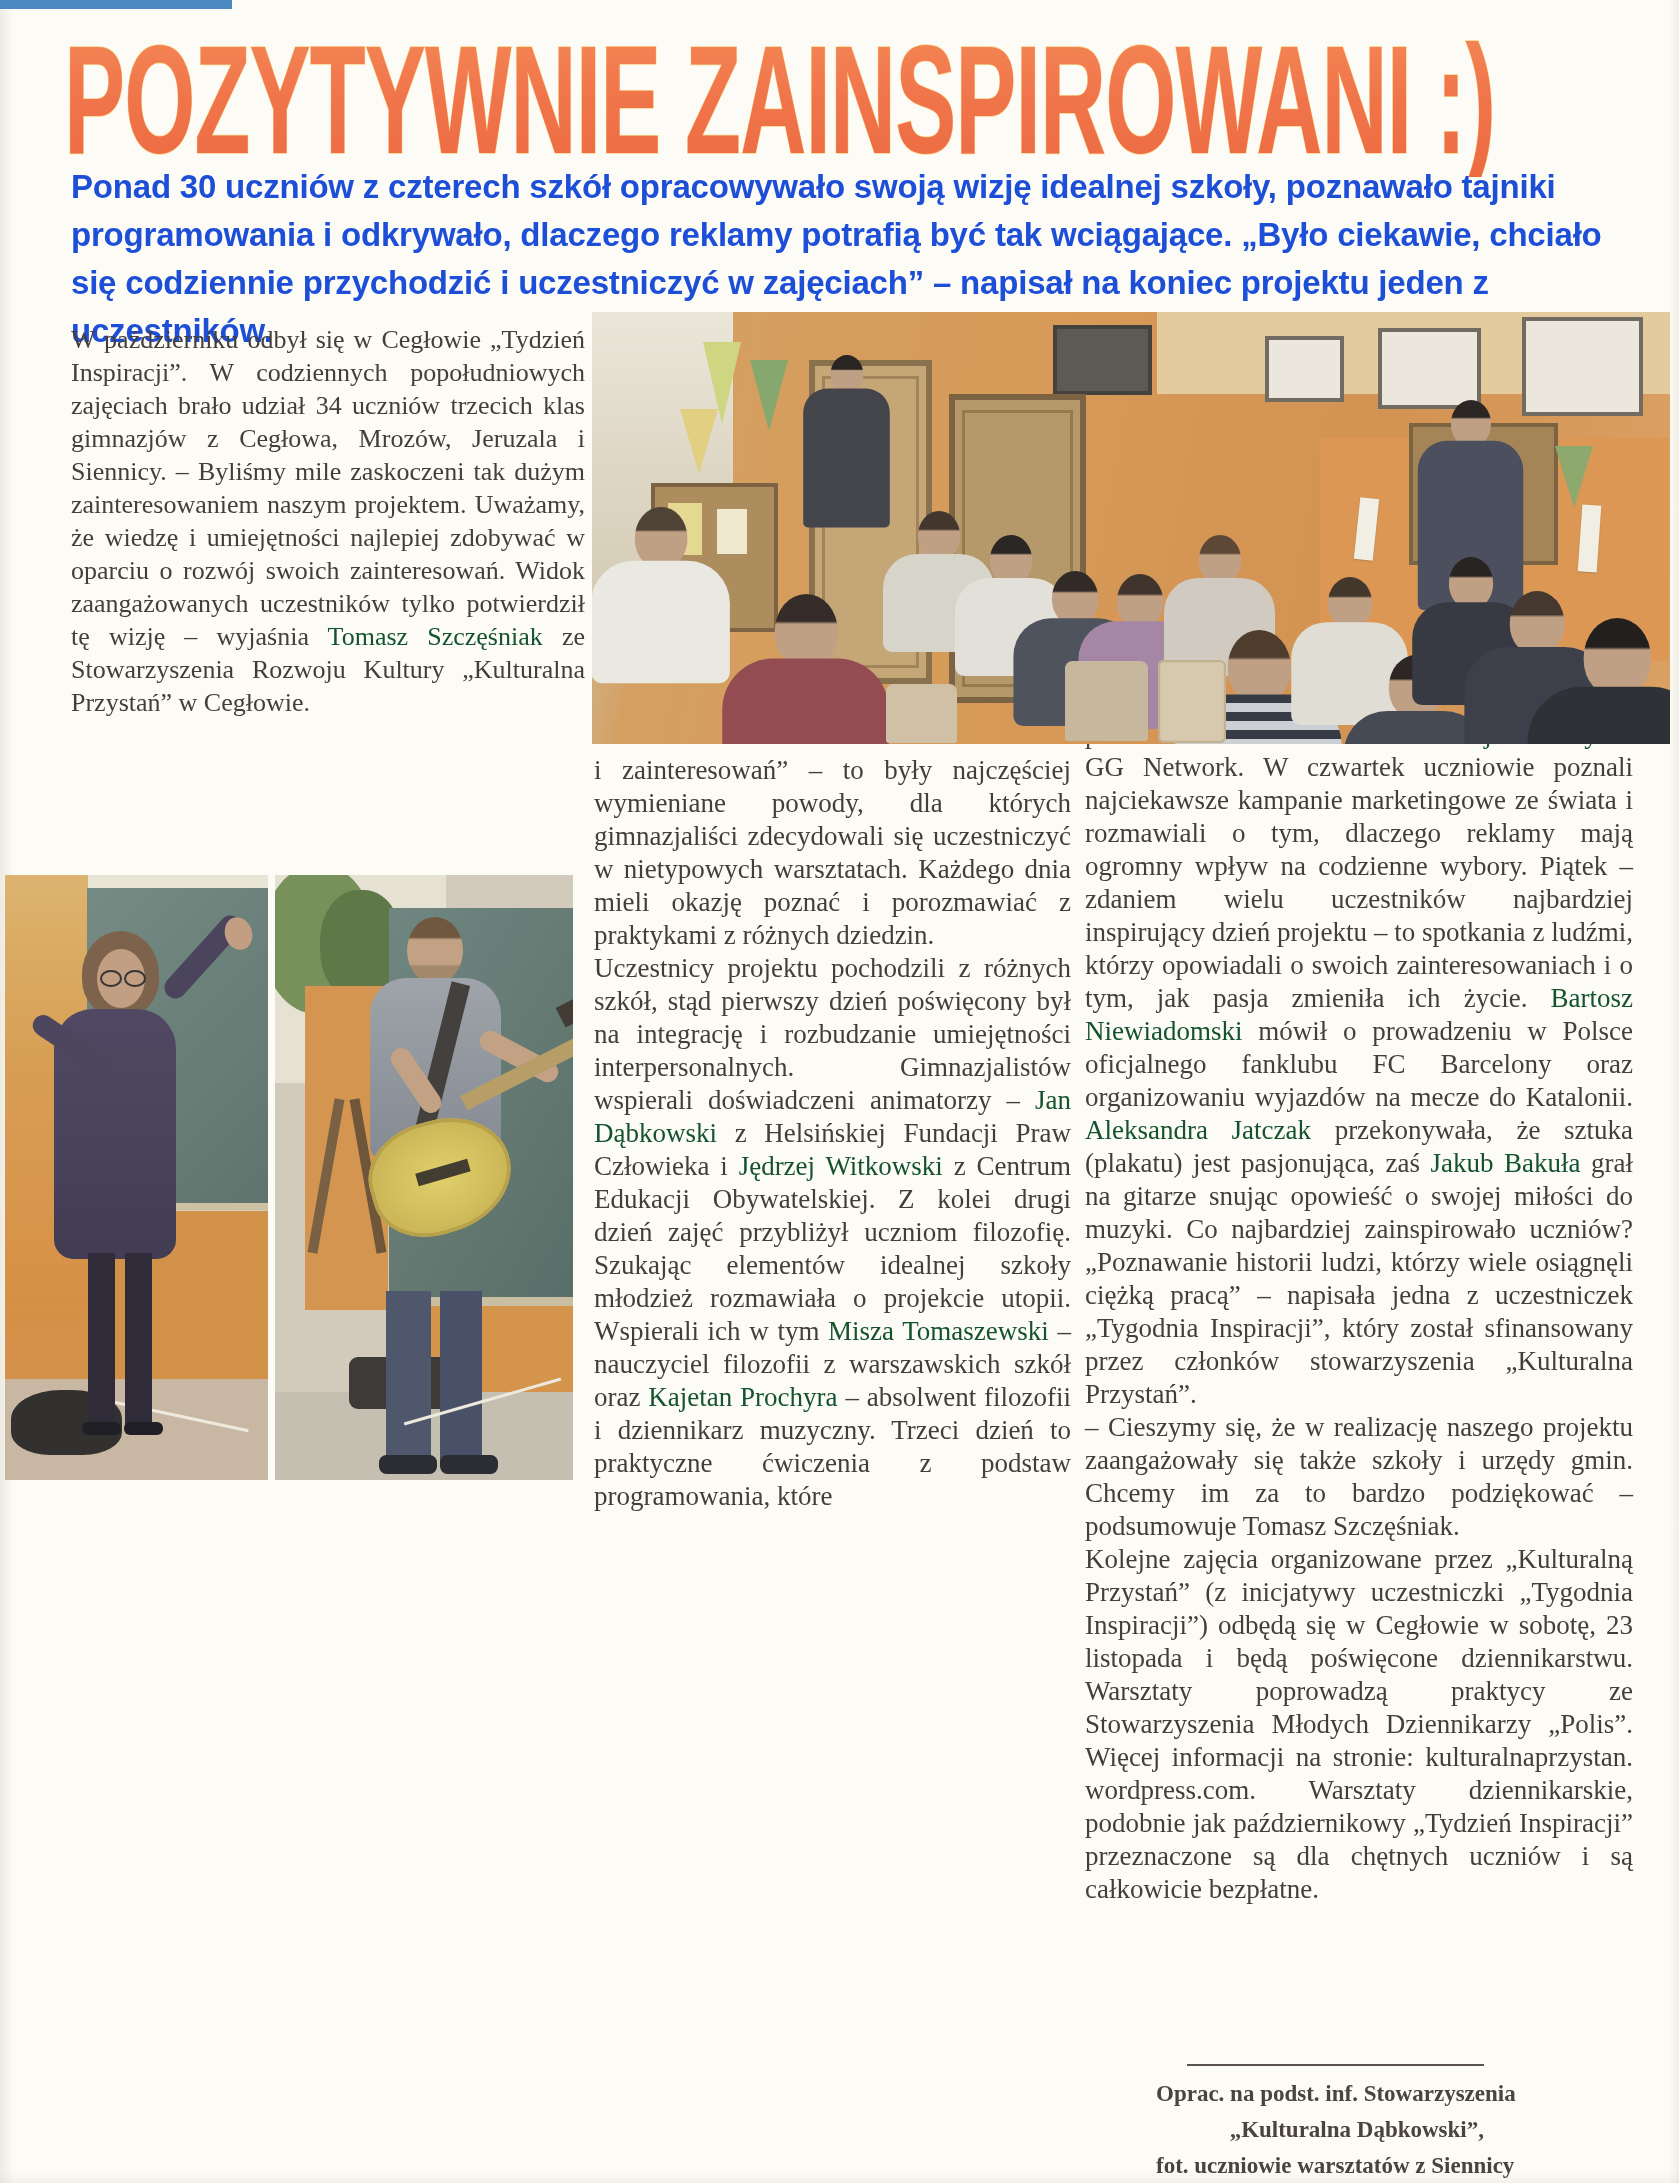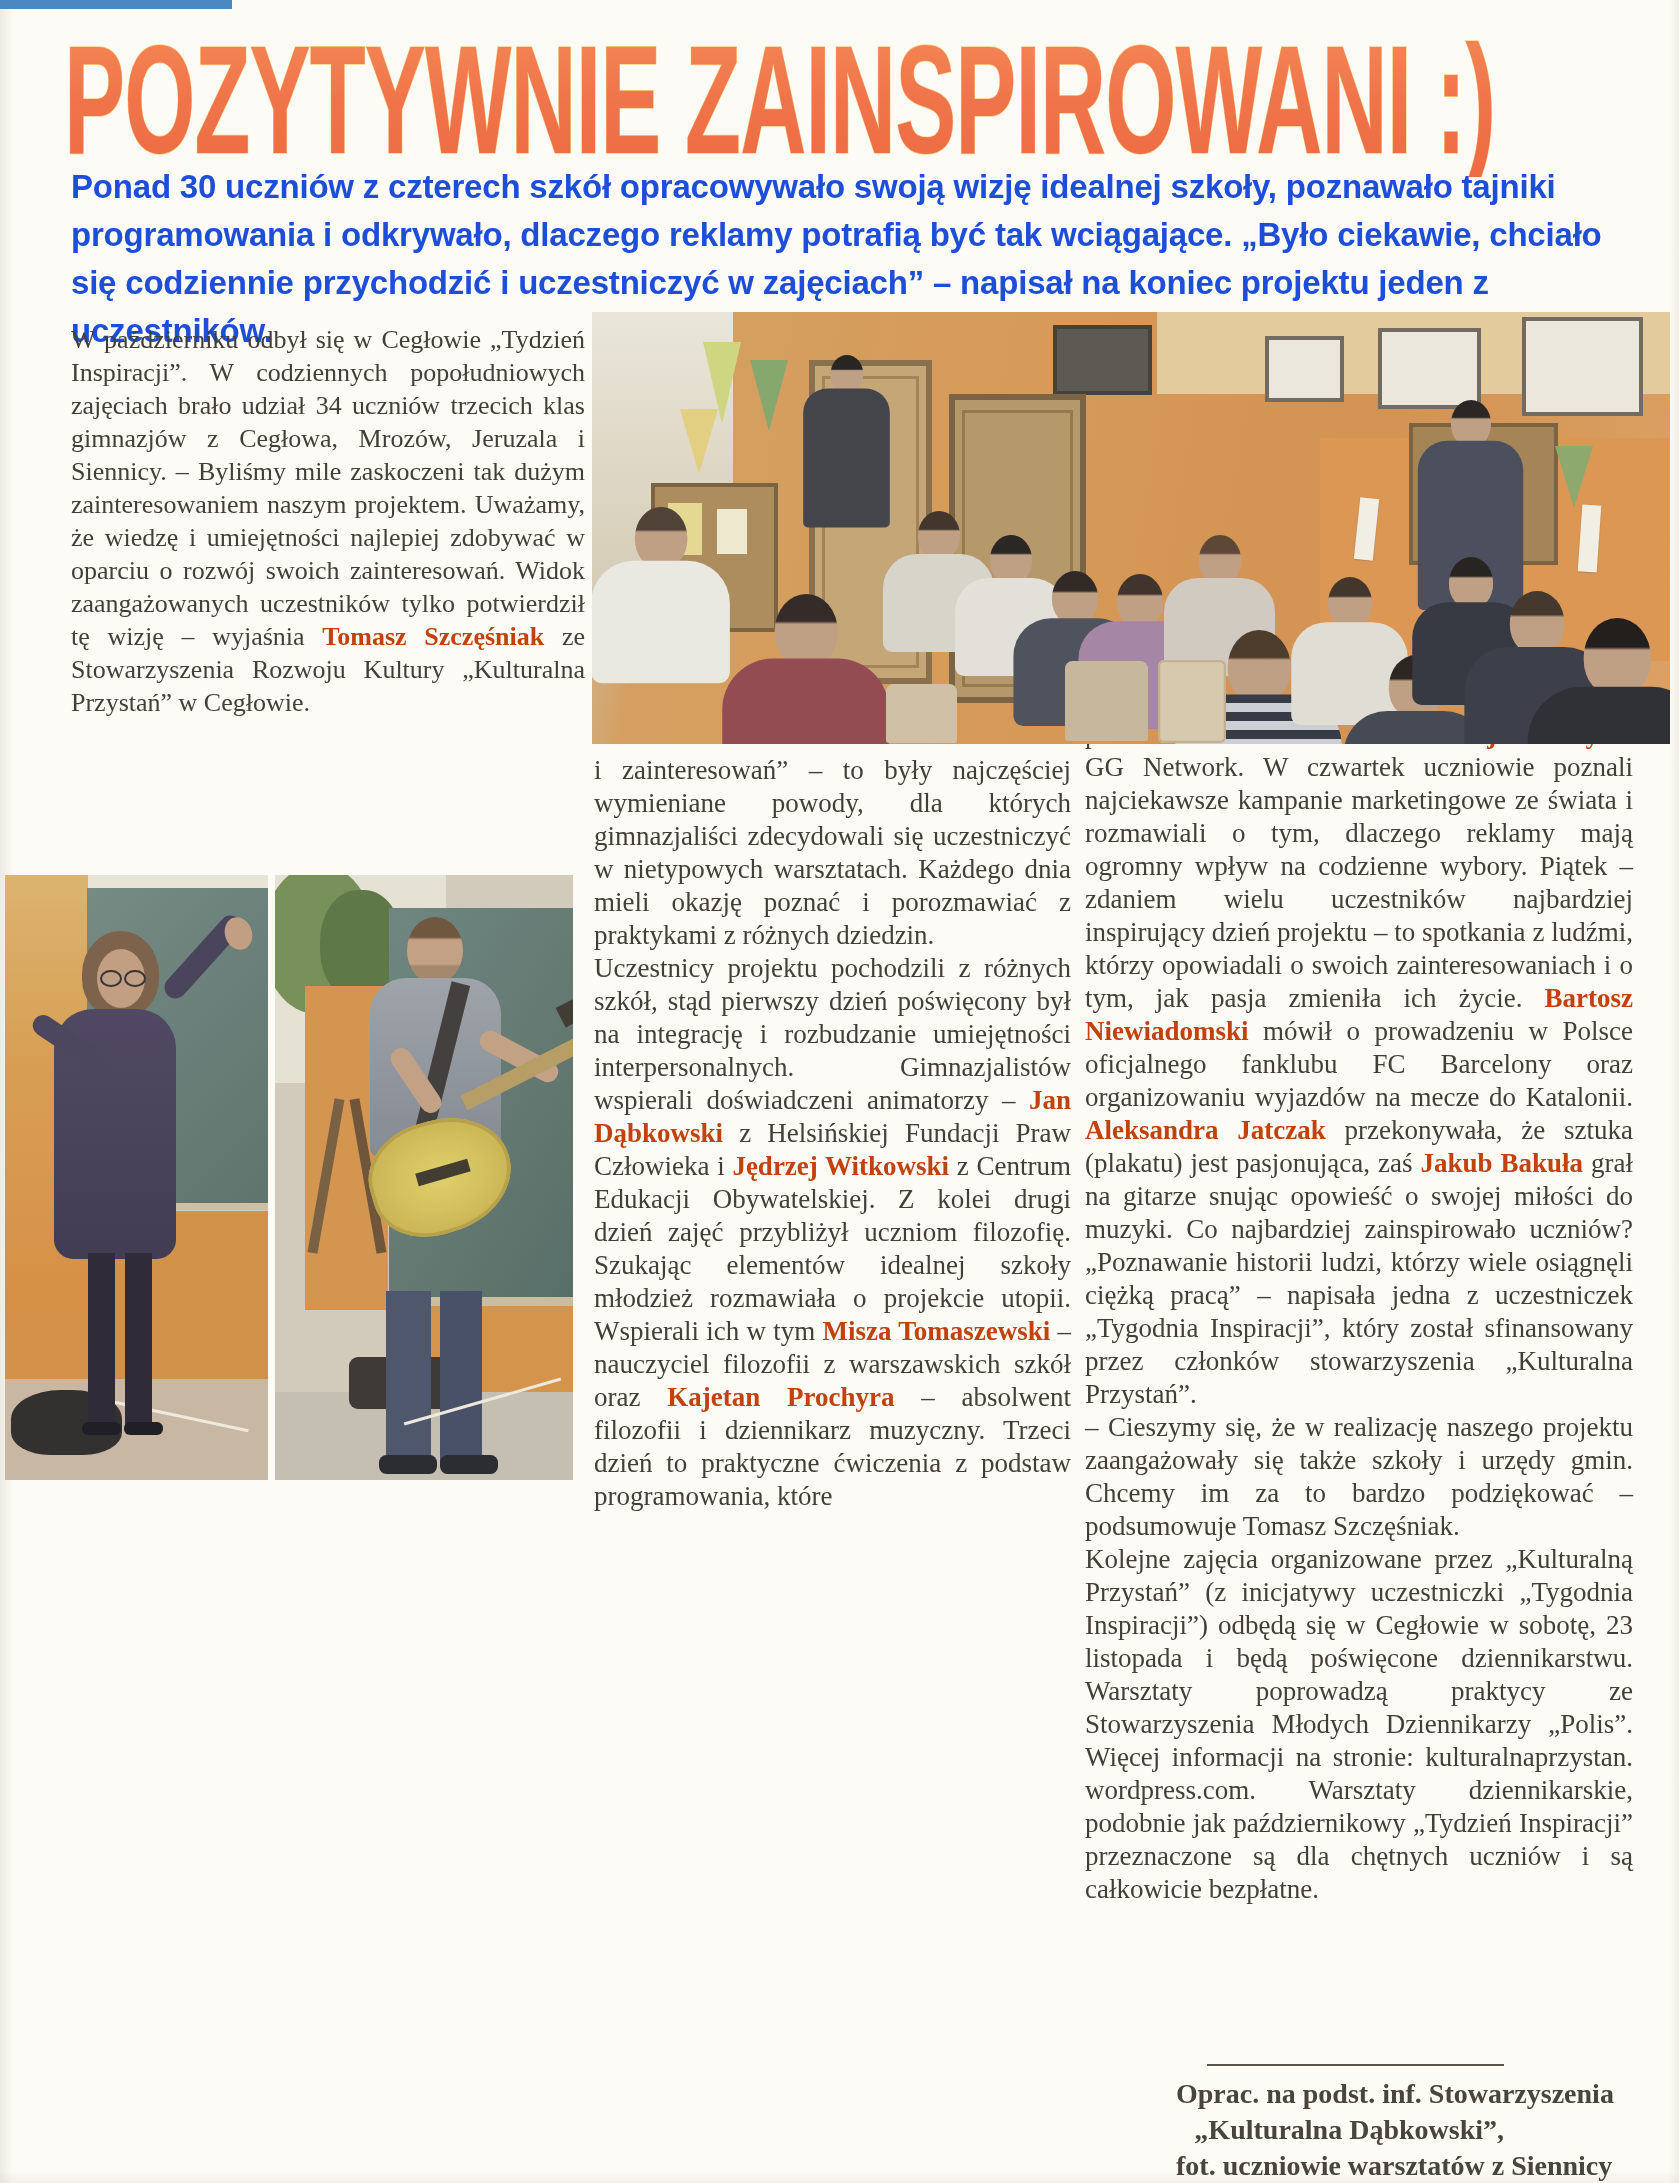--- a/index.html
+++ b/index.html
@@ -32,21 +32,21 @@
   }
 
   .col{position:absolute;}
   .colA{left:71px;top:323px;width:514px;}
   .colB{left:594px;top:754px;width:477px;}
   .colC{left:1085px;top:718px;width:548px;}
   .para{margin:0;text-align:justify;}
   .colA .para{font-size:26px;line-height:33px;}
   .colB .para{font-size:27px;line-height:33px;}
   .colC .para{font-size:27px;line-height:33px;}
-  .para b{font-weight:bold;color:#c2410c;}
+  .para b{font-weight:normal;color:#14532d;}
 
   
   .photo-top{position:absolute;left:592px;top:312px;width:1078px;height:432px;
     overflow:hidden;background:#e2933f;filter:saturate(.82) contrast(.92) brightness(1.04);}
   .pt-wall{position:absolute;inset:0;
     background:linear-gradient(100deg,#cdbfa5 0%,#dd9a4a 9%,#e29440 40%,#de8c3a 70%,#e59b4d 100%);}
   .pt-windowlight{position:absolute;left:0;top:0;width:141px;height:320px;
     background:linear-gradient(#e9e5d5,#d4c6a8);}
   .pt-upperwall{position:absolute;left:565px;top:0;width:513px;height:82px;background:#e8c98f;}
   .pt-orange-lower-right{position:absolute;left:728px;top:126px;width:349px;height:223px;background:#e8913c;}
@@ -69,21 +69,21 @@
   .chairback{position:absolute;background:#c8b493;border-radius:7.4px 7.4px 3px 3px;}
 
   
   .photo-pair{position:absolute;left:4.5px;top:875px;width:568px;height:605px;filter:saturate(.85) contrast(.92) brightness(1.04);}
   .panel{position:absolute;top:0;height:605px;overflow:hidden;background:#d2c9b5;}
   .panelA{left:0;width:263px;}
   .panelB{left:270px;width:298px;}
   .abs{position:absolute;}
 
   .credit{position:absolute;left:1156px;top:2064px;width:328px;text-align:right;
-    font-weight:bold;font-size:28px;line-height:36px;color:#4a443d;margin-left:20px;}
+    font-weight:bold;font-size:23px;line-height:36px;color:#4a443d;}
   .credit-rule{border-top:2.2px solid #5a544c;width:297px;margin:0 0 10.4px auto;}
   .credit-line{white-space:nowrap;}
 </style>
 </head>
 <body>
 
 <div class="scan-shade"></div>
 <div class="masthead-strip"></div>
 
 <svg class="headline" viewBox="0 0 1960 200">

